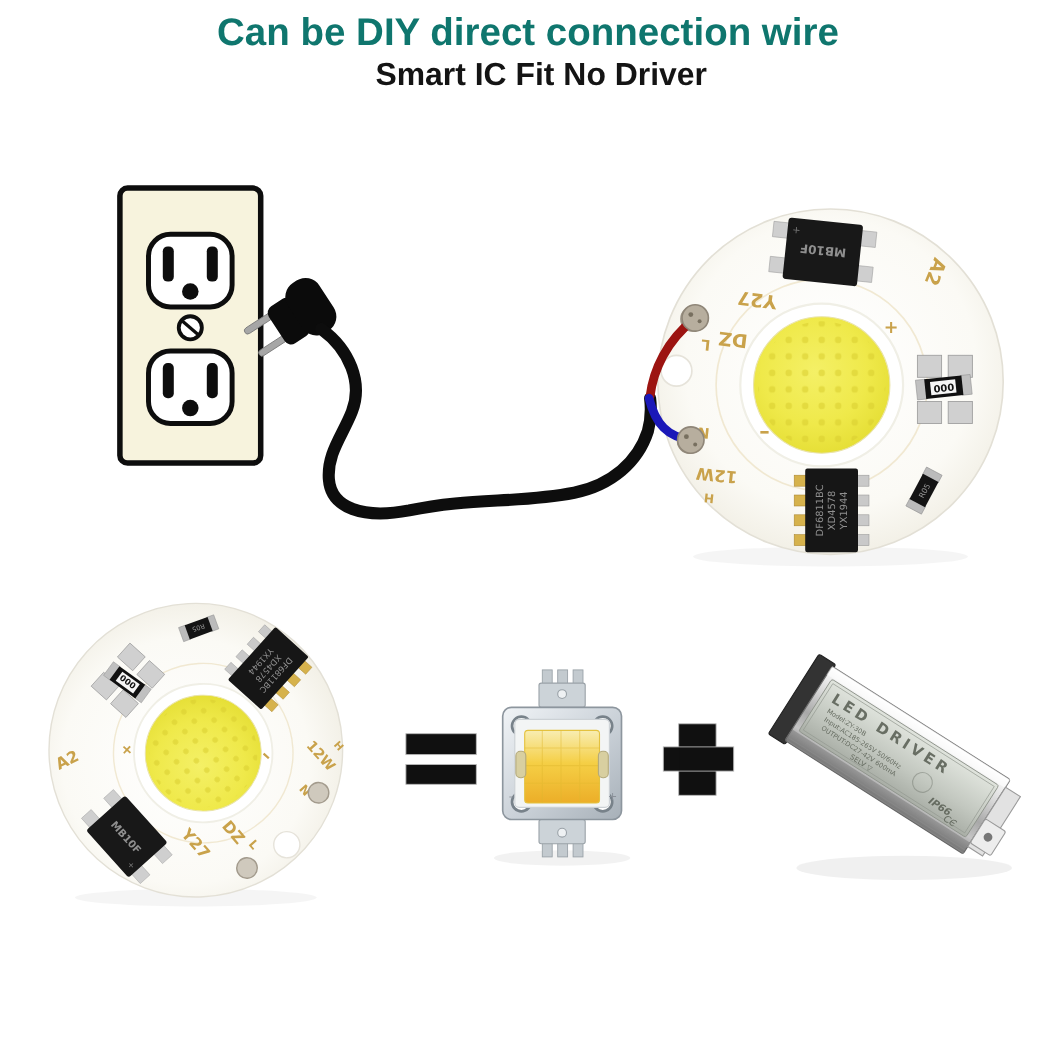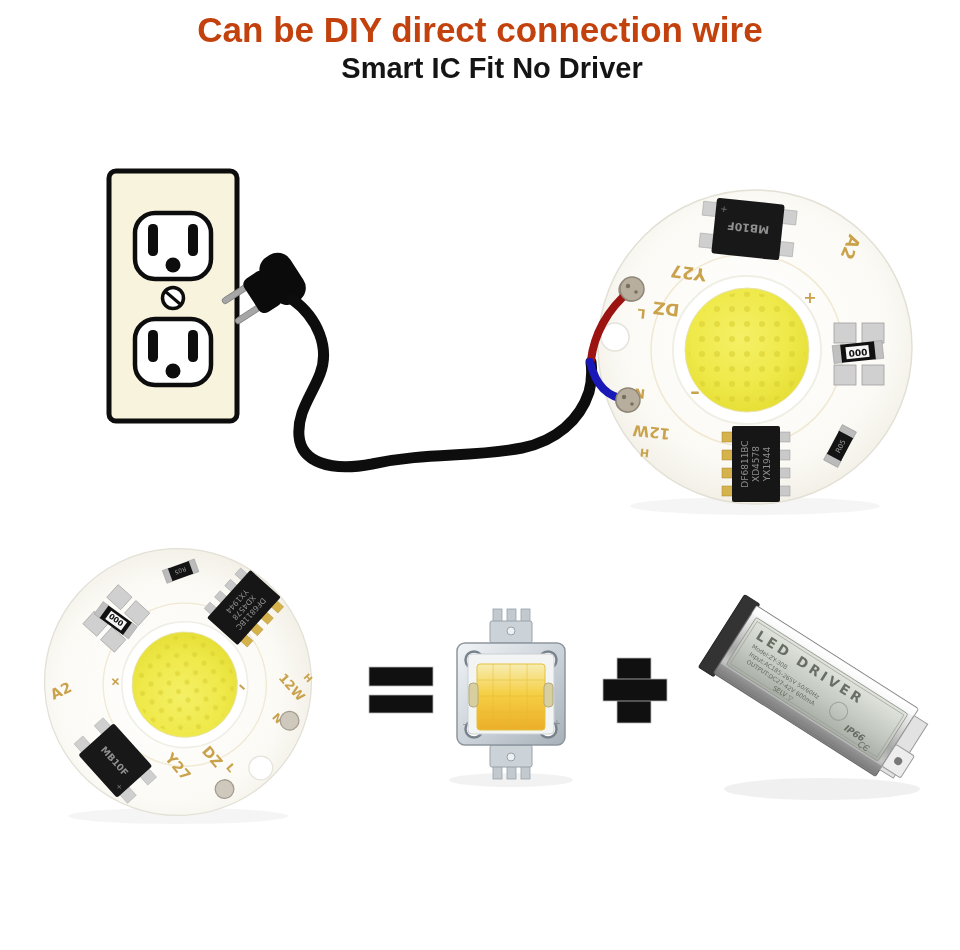--- a/index.html
+++ b/index.html
@@ -1,19 +1,19 @@
 <!DOCTYPE html>
 <html><head>
 <meta charset="utf-8">
 <style>
   html,body{margin:0;padding:0;background:#ffffff;}
   .canvas{position:relative;width:960px;height:950px;background:#ffffff;overflow:hidden;
           font-family:"Liberation Sans",sans-serif;}
   .title-line1{position:absolute;top:10px;left:0;width:960px;text-align:center;
-               font-size:35px;font-weight:bold;color:#c2410c;letter-spacing:0px;}
+               font-size:35px;font-weight:bold;color:#0f766e;letter-spacing:0px;}
   .title-line2{position:absolute;top:52px;left:12px;width:960px;text-align:center;
                font-size:29px;font-weight:bold;color:#141414;}
   svg{position:absolute;top:0;left:0;font-family:"DejaVu Sans",sans-serif;}
   text{user-select:none;}
 </style>
 </head>
 <body>
 
 <div class="canvas">
 

